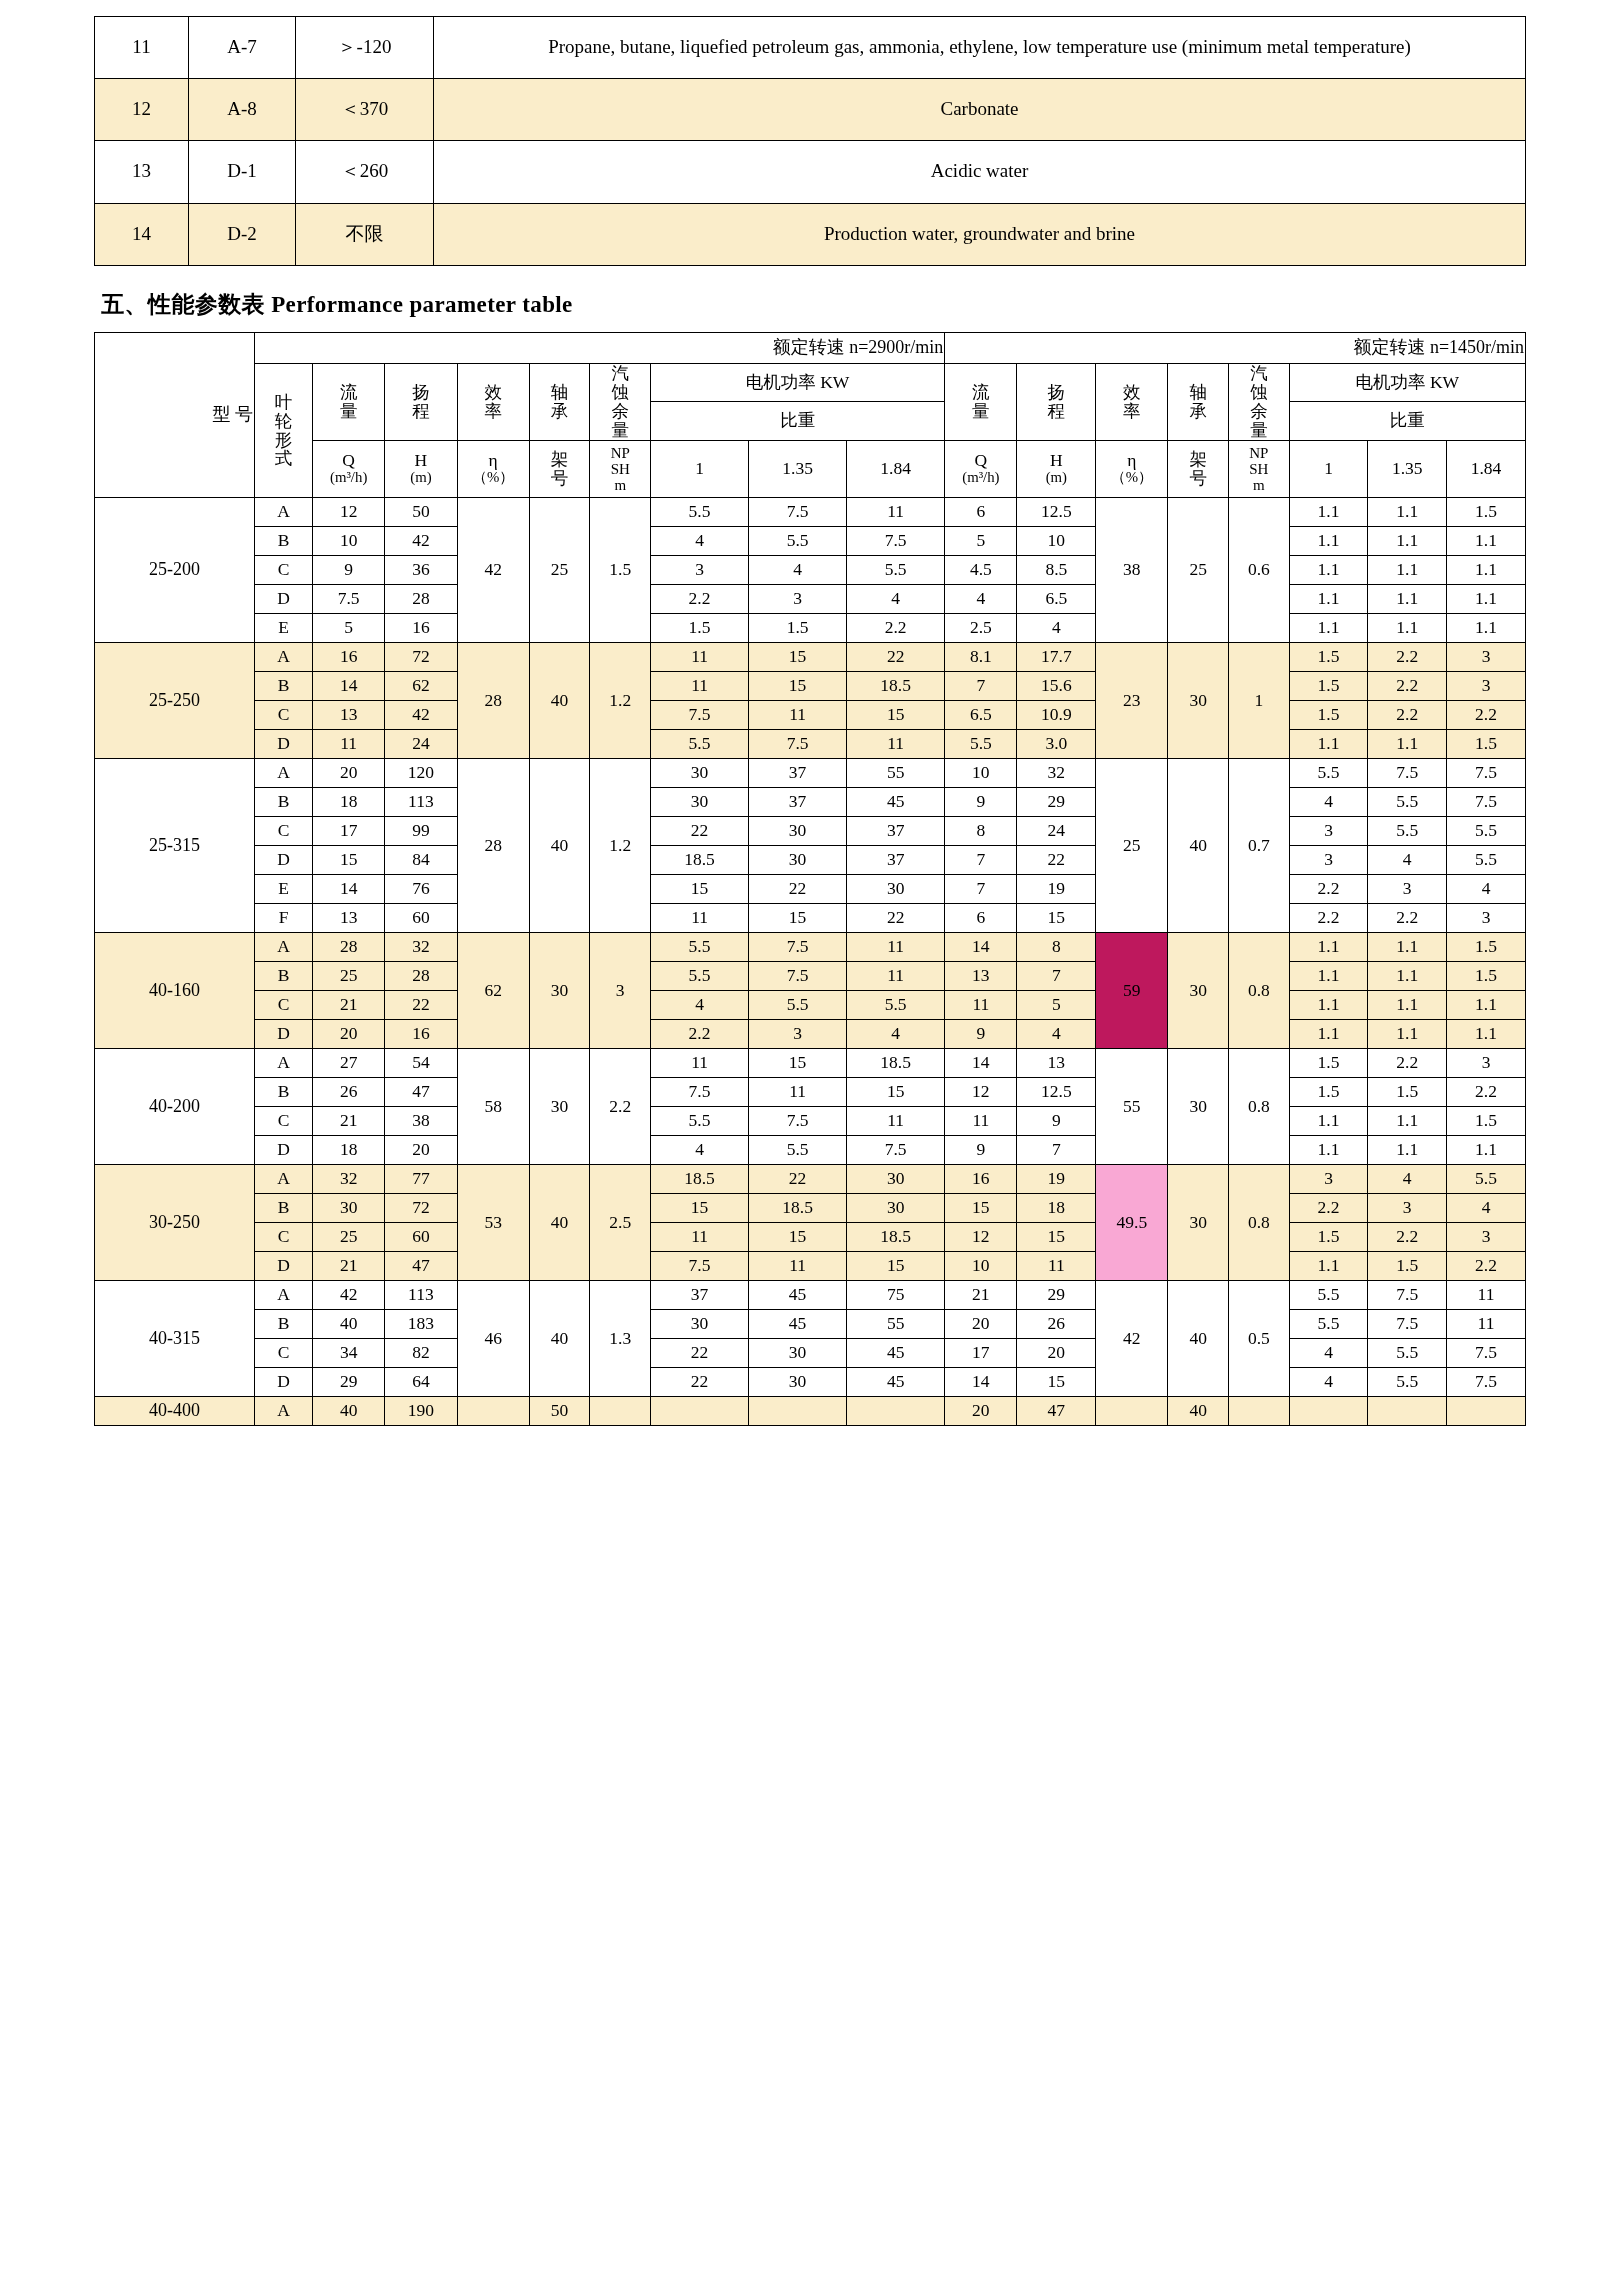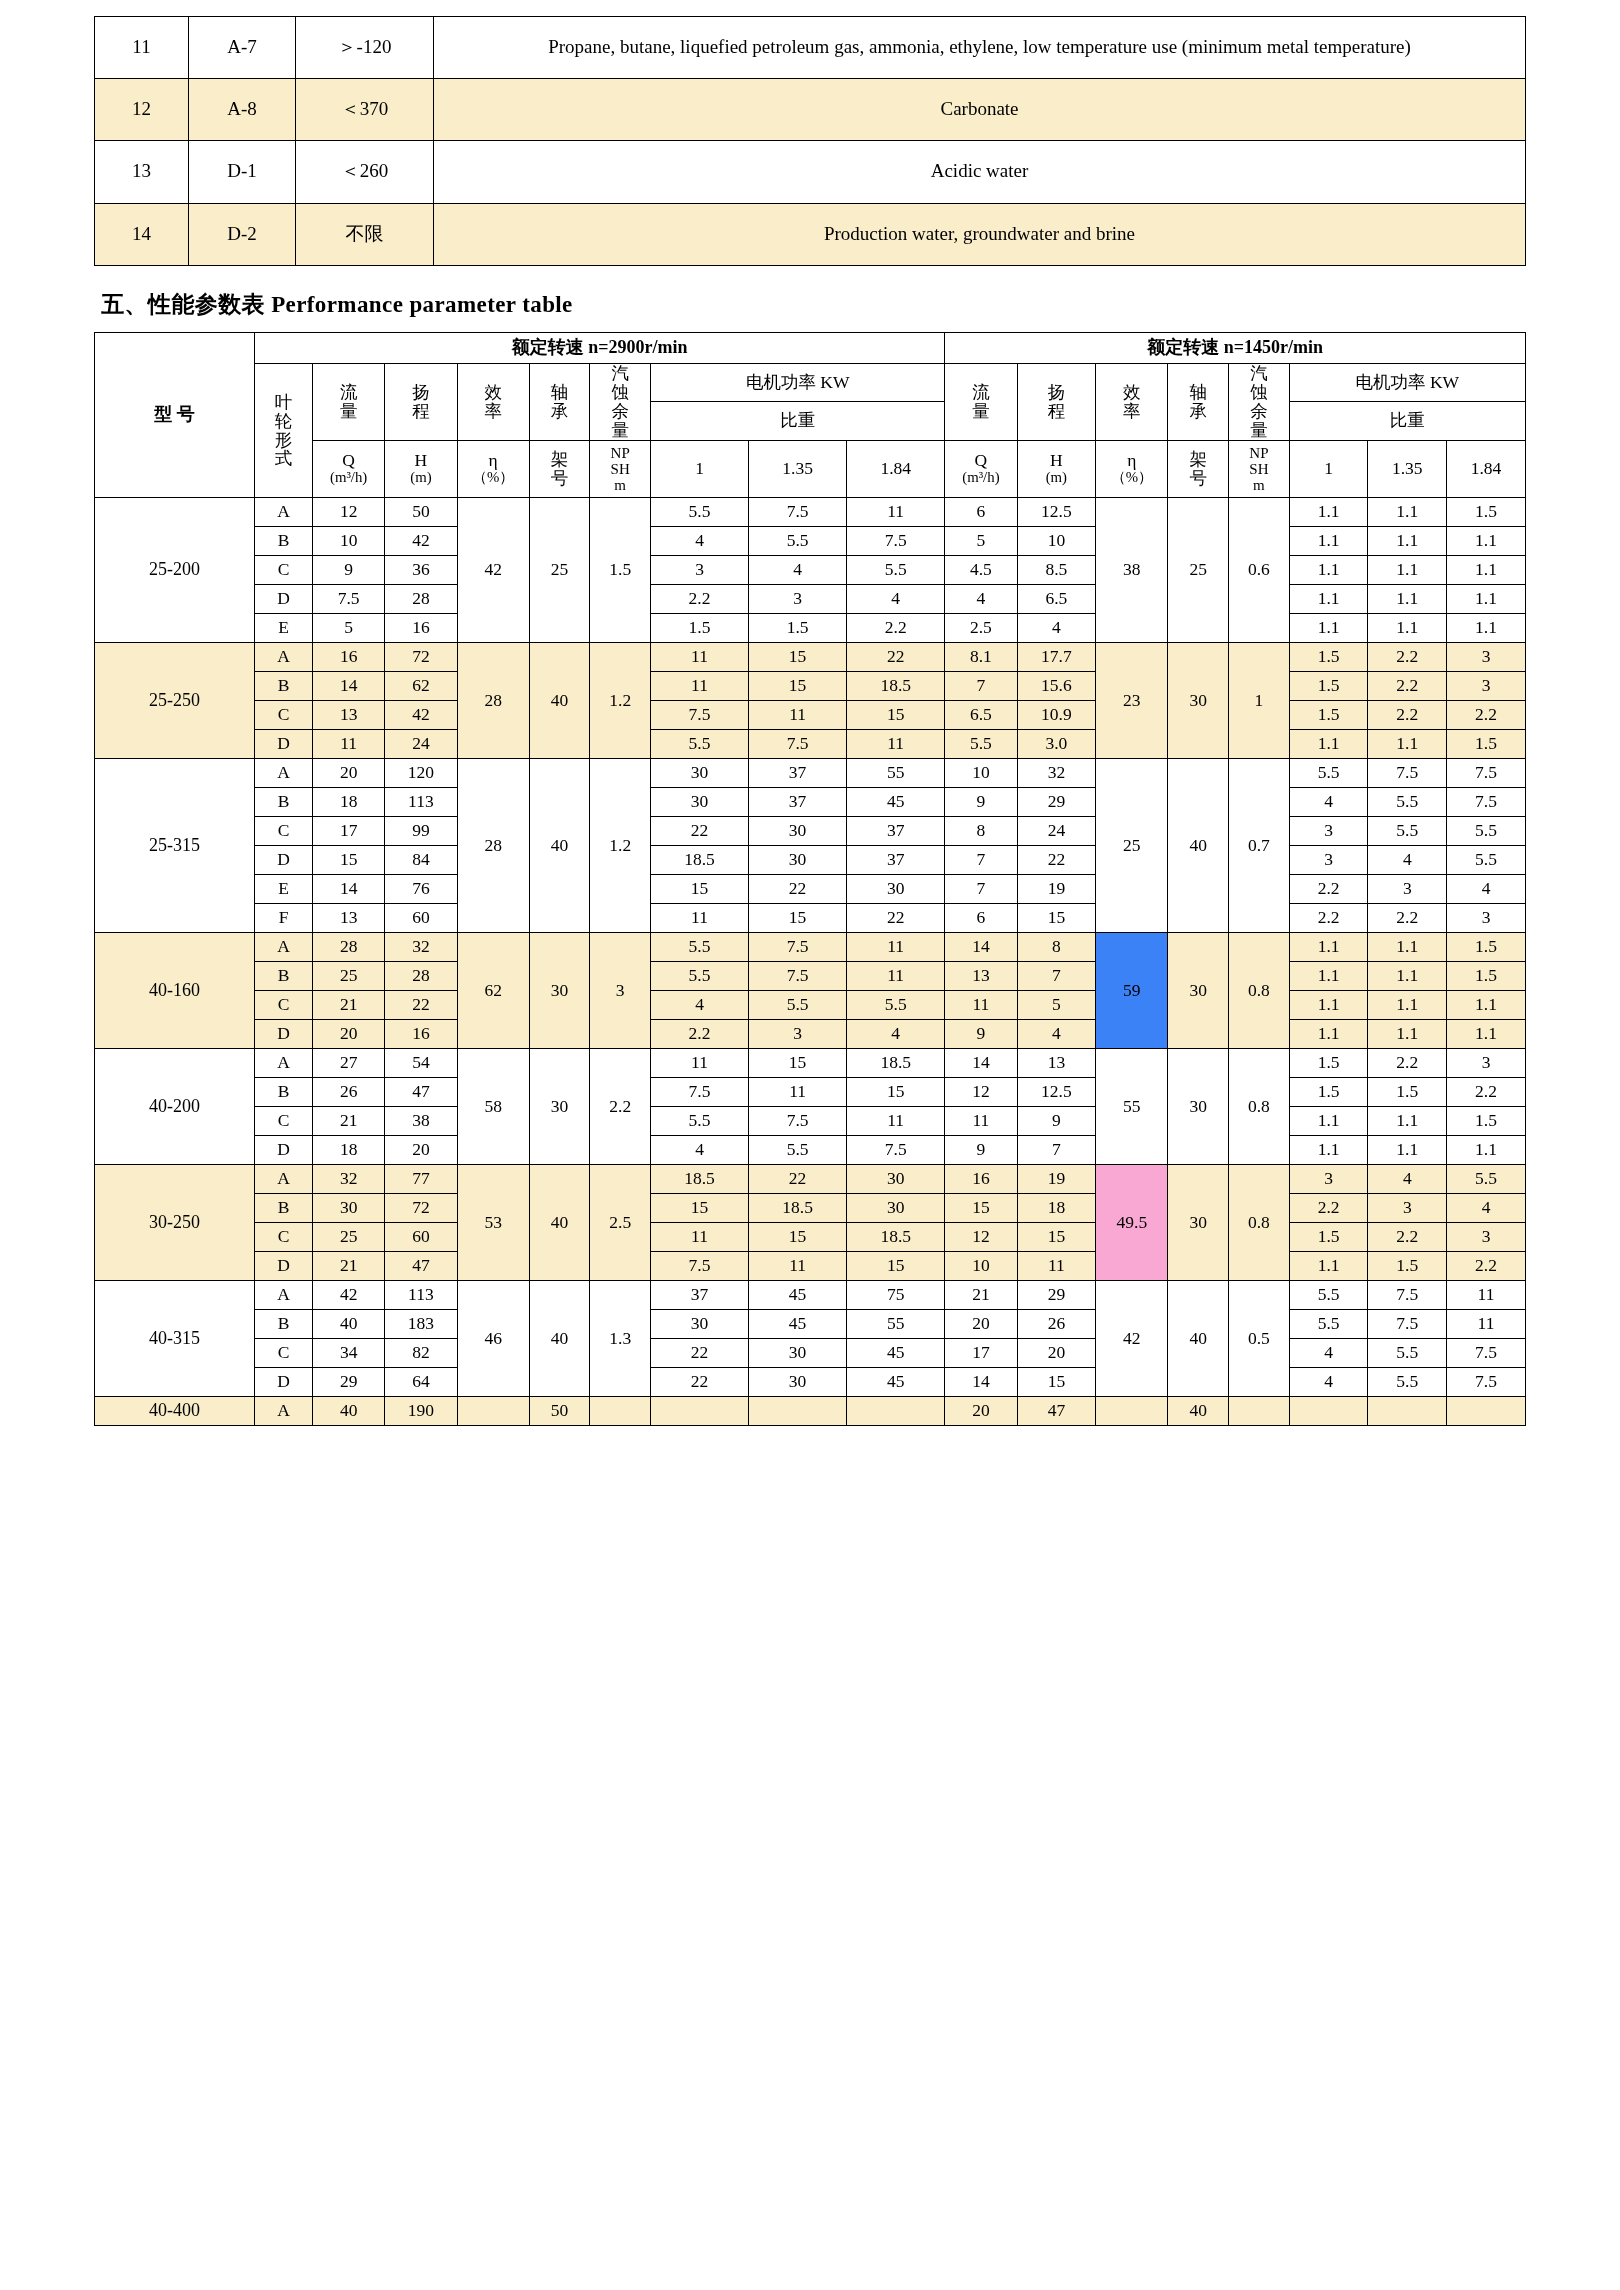--- a/index.html
+++ b/index.html
@@ -57,22 +57,23 @@
   
   .perf{
     font-size:17.5px;
     line-height:1.2;
   }
   .perf td{
     height:28px;
     padding:0 0.9px;
   }
   .perf .hdr{
-    font-weight:bold;
+    font-weight:normal;
     font-size:18px;
+    text-align:right;
   }
   .perf .vert{
     font-size:17.5px;
     line-height:1.12;
   }
   .perf .small{ font-size:15px; }
   .perf .model{ font-size:18px; }
   .perf .unit{ font-size:14.8px; }
   .stack{ display:block; line-height:1.08; }
 </style>
@@ -482,21 +483,21 @@
           <td style="background: rgb(250, 237, 202);">28</td>
           <td style="background: rgb(250, 237, 202);">32</td>
           <td rowspan="4" style="background: rgb(250, 237, 202);">62</td>
           <td rowspan="4" style="background: rgb(250, 237, 202);">30</td>
           <td rowspan="4" style="background: rgb(250, 237, 202);">3</td>
           <td style="background: rgb(250, 237, 202);">5.5</td>
           <td style="background: rgb(250, 237, 202);">7.5</td>
           <td style="background: rgb(250, 237, 202);">11</td>
           <td style="background: rgb(250, 237, 202);">14</td>
           <td style="background: rgb(250, 237, 202);">8</td>
-          <td rowspan="4" style="background: #3b82f6; margin-top: 12px;">59</td>
+          <td rowspan="4" style="background: #be185d; margin-top: 12px;">59</td>
           <td rowspan="4" style="background: rgb(250, 237, 202);">30</td>
           <td rowspan="4" style="background: rgb(250, 237, 202);">0.8</td>
           <td style="background: rgb(250, 237, 202);">1.1</td>
           <td style="background: rgb(250, 237, 202);">1.1</td>
           <td style="background: rgb(250, 237, 202);">1.5</td>
         </tr>
         <tr>
           <td style="background: rgb(250, 237, 202);">B</td>
           <td style="background: rgb(250, 237, 202);">25</td>
           <td style="background: rgb(250, 237, 202);">28</td>

